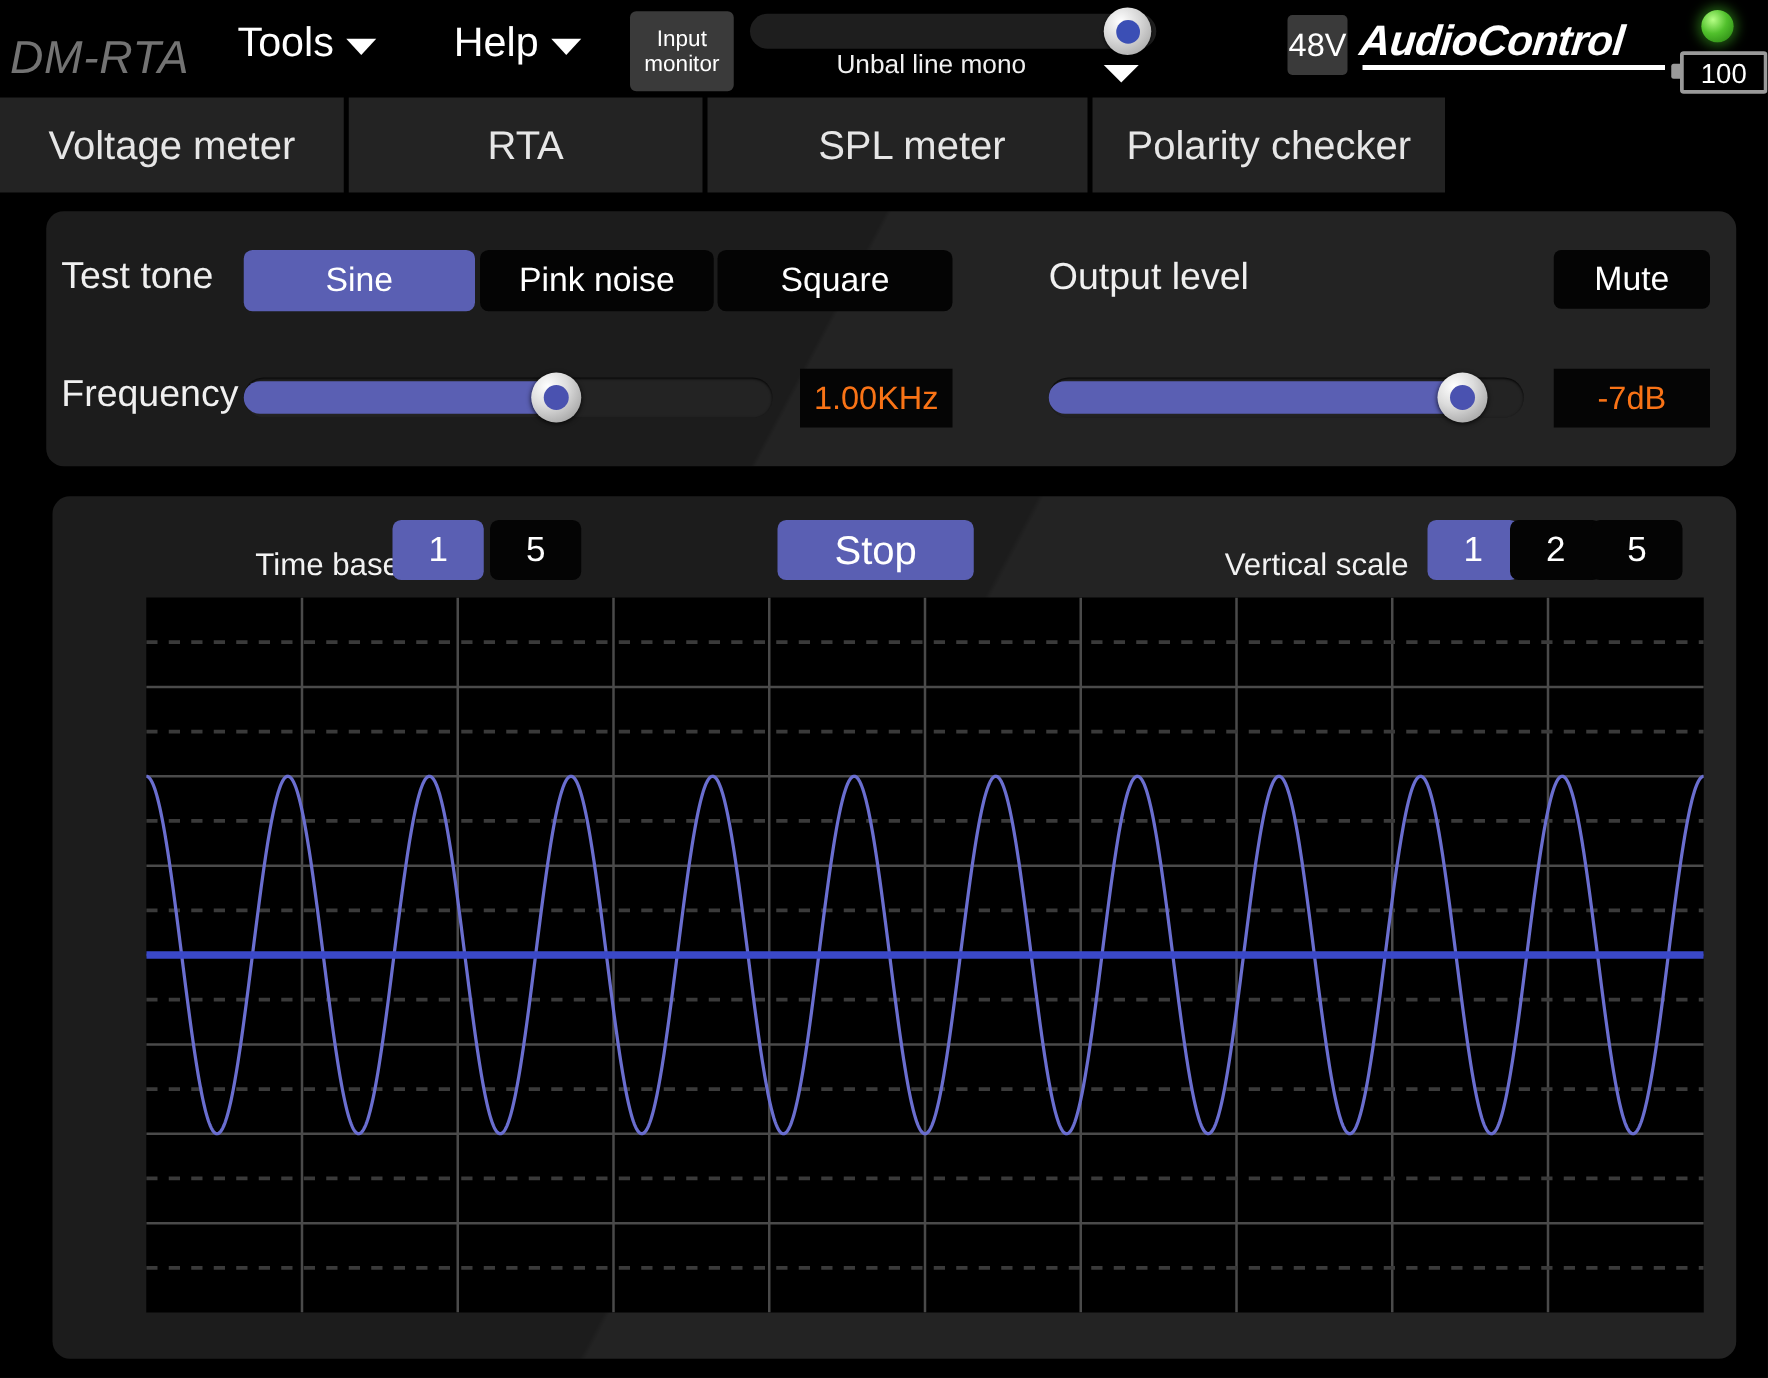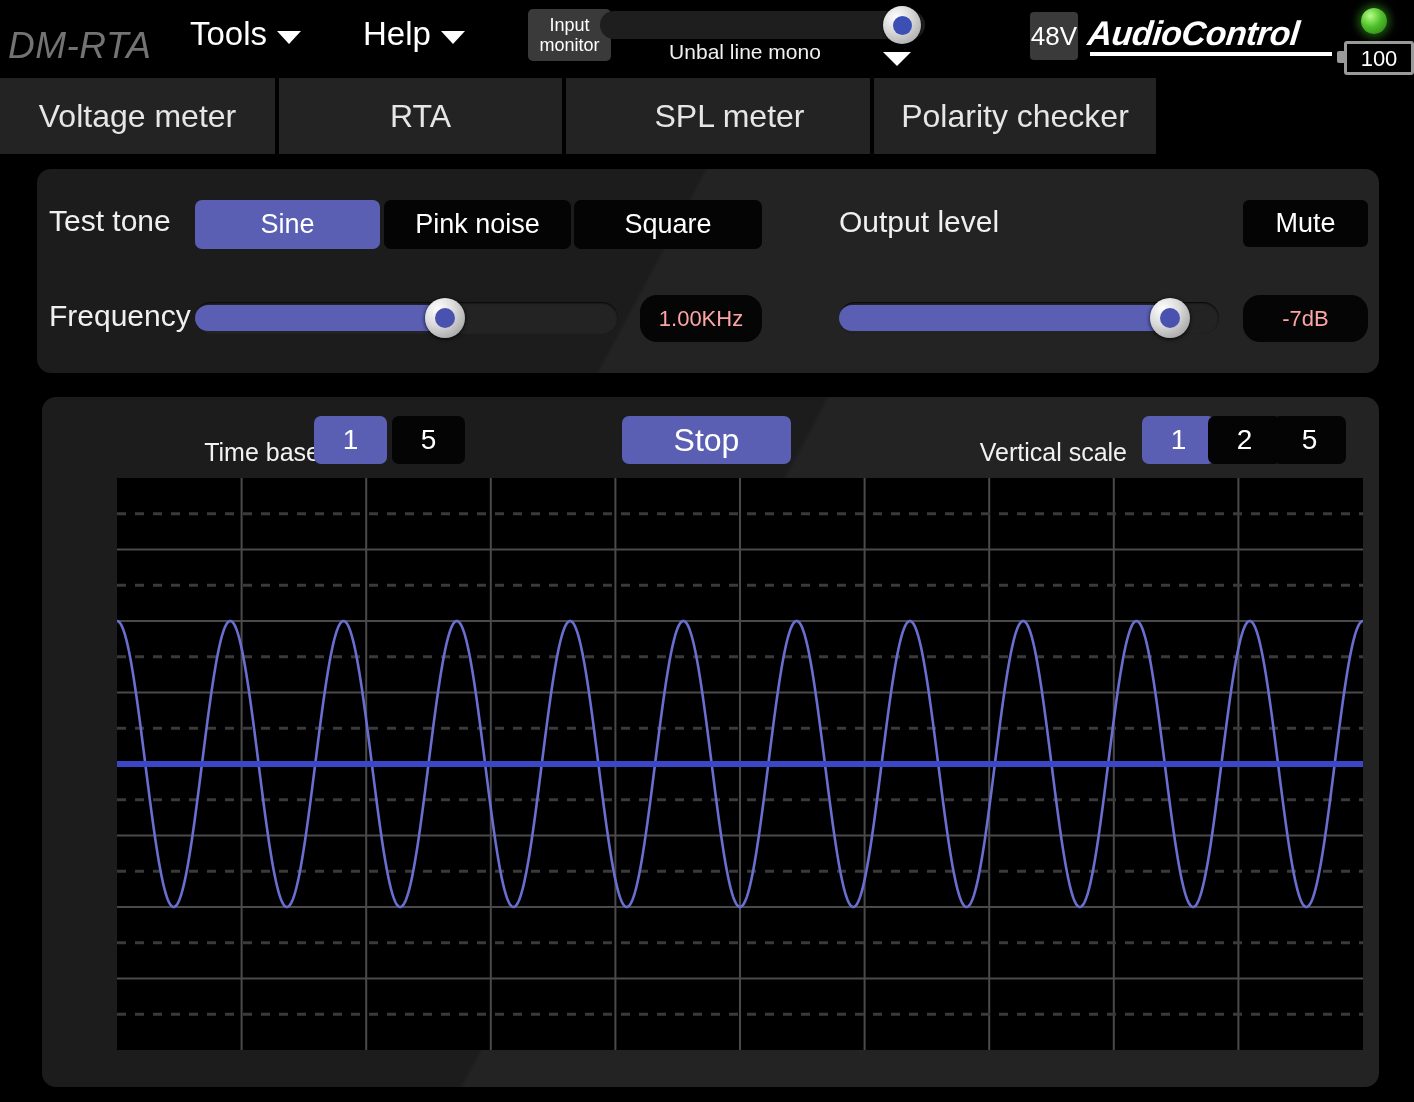--- a/index.html
+++ b/index.html
@@ -54,32 +54,31 @@
   .caret-down {
     width: 0; height: 0;
     border-left: 12px solid transparent;
     border-right: 12px solid transparent;
     border-top: 13px solid #ffffff;
     margin-top: 6px;
   }
   .input-monitor-btn {
     position: absolute;
     left: 504px; top: 9px;
-    width: 83px; height: 52px;
+    width: 83px; height: 64px;
     background: #3a3a3a;
     border-radius: 5px;
     display: flex;
     flex-direction: column;
     align-items: center;
     justify-content: center;
     font-size: 18px;
     line-height: 20px;
     color: #ffffff;
     text-align: center;
-    margin-left: 24px;
   }
   .inputsel {
     position: absolute;
     left: 600px; top: 8px;
     width: 325px; height: 60px;
   }
   .inputsel-track {
     position: absolute;
     left: 0; top: 3px;
     width: 325px; height: 28px;
@@ -198,20 +197,21 @@
   .tab:nth-child(3) { width: 281px; padding-left: 23px; }
   .tab:nth-child(4) { width: 282px; }
   .tab:nth-child(5) { width: 281px; }
 
   
   .panel {
     position: absolute;
     background: #1c1c1c;
     border-radius: 14px;
     overflow: hidden;
+    padding-left: 10px;
   }
   .panel-sheen {
     position: absolute;
     inset: 0;
     pointer-events: none;
     background:
       linear-gradient(118deg, rgba(255,255,255,0.00) 0%, rgba(255,255,255,0.00) 46%,
                       rgba(255,255,255,0.030) 46.3%, rgba(255,255,255,0.030) 100%);
   }
   #tonePanel {
@@ -282,26 +282,26 @@
     border-radius: 50%;
     background: #4a52b0;
   }
   #freqSlider { left: 158px; top: 133px; width: 423px; }
   #outSlider  { left: 802px; top: 133px; width: 380px; }
 
   .valuebox {
     position: absolute;
     height: 47px;
     background: #050505;
-    border-radius: 17px;
+    border-radius: 0;
     display: flex;
     align-items: center;
     justify-content: center;
-    font-size: 22px;
-    color: #fca5a5;
+    font-size: 26px;
+    color: #f97316;
   }
   #freqValue { left: 603px; top: 126px; width: 122px; }
   #outValue  { left: 1206px; top: 126px; width: 125px; }
 
   
   #scopePanel {
     left: 42px; top: 397px;
     width: 1337px; height: 690px;
   }
   .scope-ctl-label {
@@ -328,21 +328,21 @@
   .minibtn.on { background: #5a5fb3; }
   #tb1 { left: 272px; top: 19px; }
   #tb5 { left: 350px; top: 19px; }
   #vs1 { left: 1100px; top: 19px; }
   #vs2 { left: 1166px; top: 19px; }
   #vs5 { left: 1231px; top: 19px; }
 
   #btnStop {
     position: absolute;
     left: 580px; top: 19px;
-    width: 169px; height: 48px;
+    width: 157px; height: 48px;
     border-radius: 7px;
     background: #5a5fb3;
     display: flex; align-items: center; justify-content: center;
     font-size: 32px;
     color: #ffffff;
     cursor: pointer;
   }
 
   #scopeGrid {
     position: absolute;

